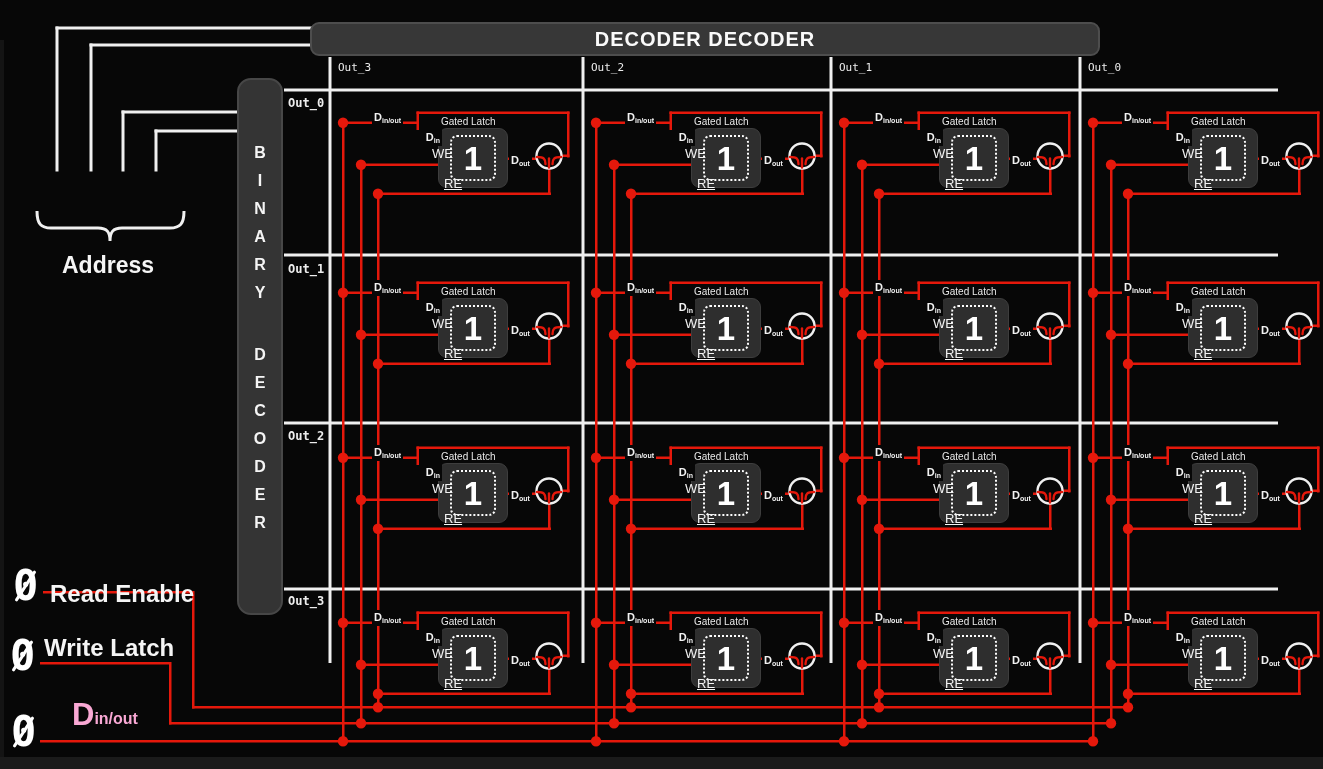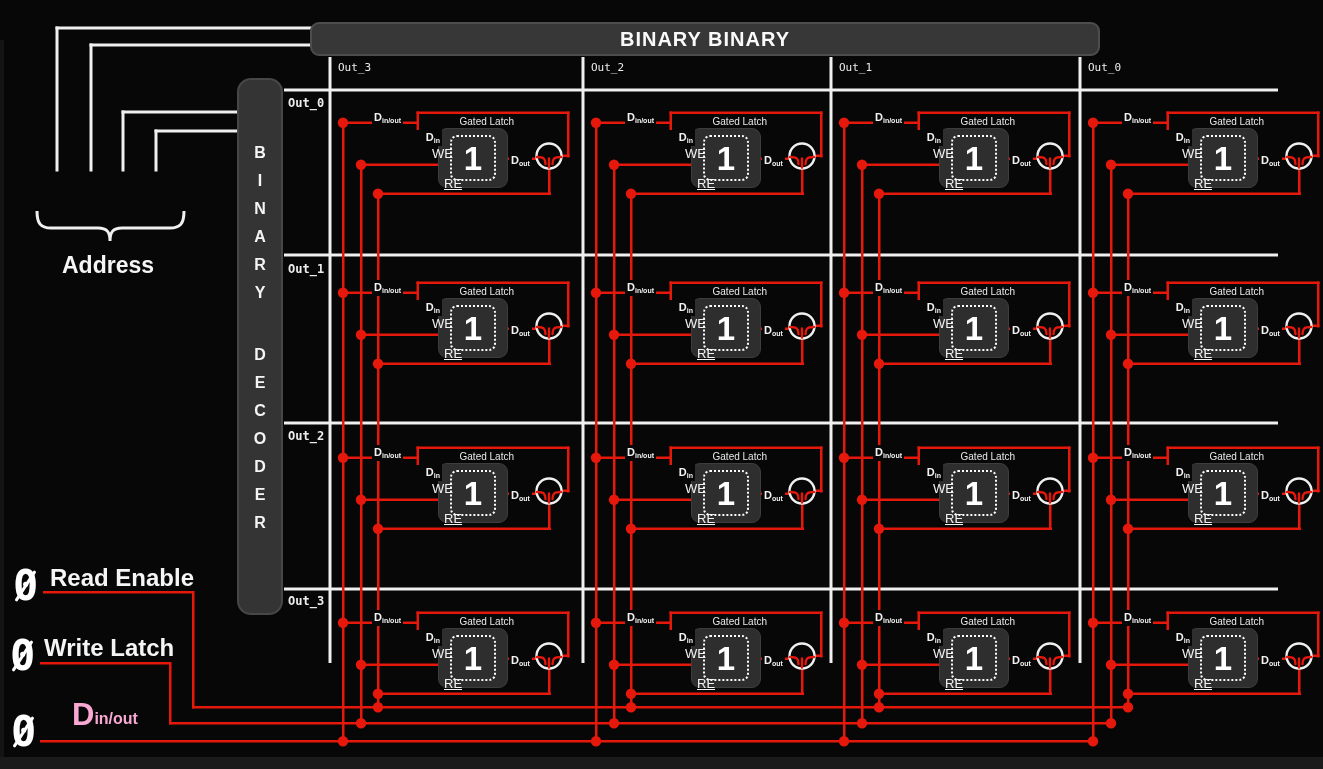--- a/index.html
+++ b/index.html
@@ -32,21 +32,21 @@
     font-family:"DejaVu Sans Mono",monospace;color:#ededed;z-index:2;position:absolute;
   }
   .col-head{font-size:11px;}
   .row-lab{font-size:12px;font-weight:bold;}
   
   .cell{position:absolute;width:246px;height:112px;z-index:2;}
   .cell .lbl{position:absolute;background:#070707;padding:0 2px;color:#f2f2f2;line-height:11px;}
   .dl{font-size:11px;font-weight:bold;}
   .cell sub{font-size:7px;font-weight:bold;vertical-align:-2px;}
   .c-dinout{left:42px;top:20px;}
-  .c-title{position:absolute;left:100px;top:26px;width:84px;text-align:right;
+  .c-title{position:absolute;left:111px;top:26px;width:84px;text-align:left;
     color:#e8e8e8;font-size:10px;}
   .c-box{position:absolute;left:108px;top:38px;width:68px;height:58px;background:#2e2e2e;
     border:1px solid #3d3d3d;border-radius:9px;display:flex;align-items:center;justify-content:center;}
   .c-inner{width:42px;height:42px;border:2px dotted #fdfdfd;border-radius:7px;
     display:flex;align-items:center;justify-content:center;}
   .c-val{color:#fff;font-size:33px;font-weight:600;line-height:33px;}
   .c-din{left:86px;top:40px;width:22px;text-align:right;}
   .c-we,.c-re{position:absolute;color:#f2f2f2;font-size:13px;margin-left:40px;}
   .c-we{left:62px;top:56px;}
   .c-re{left:74px;top:86px;text-decoration:underline;}
@@ -421,21 +421,21 @@
         <circle r="12.5" fill="#070707" stroke="#f0f0f0" stroke-width="2.4"></circle>
         <path d="M-12 1 C-5 1 -3.5 3 -3.5 8" fill="none" stroke="#e5180b" stroke-width="2.4" stroke-linecap="round"></path>
         <path d="M12 1 C5 1 3.5 3 3.5 8" fill="none" stroke="#e5180b" stroke-width="2.4" stroke-linecap="round"></path>
         <path d="M0 2.5 L0 11.5" fill="none" stroke="#e5180b" stroke-width="2.4" stroke-linecap="round"></path>
       </g>
     </svg>
 
   <div class="abs strip-left"></div>
   <div class="abs strip-bottom"></div>
 
-  <div class="abs top-bar">BINARY BINARY</div>
+  <div class="abs top-bar">DECODER DECODER</div>
 
   <div class="abs v-dec" id="v-dec">
       <span style="top: 64px;">B</span>
       <span style="top: 92px;">I</span>
       <span style="top: 120px;">N</span>
       <span style="top: 148px;">A</span>
       <span style="top: 176px;">R</span>
       <span style="top: 204px;">Y</span>
       <span style="top: 266px;">D</span>
       <span style="top: 294px;">E</span>
@@ -444,21 +444,21 @@
       <span style="top: 378px;">D</span>
       <span style="top: 406px;">E</span>
       <span style="top: 434px;">R</span>
     </div>
 
   <div class="address" style="left:62px;top:252px;">Address</div>
 
   <div class="zero" style="left:13px;top:565px;">
     <span>0</span><span class="slash"></span>
   </div>
-  <div class="ctl-lab" style="left:50px;top:564px;">Read Enable</div>
+  <div class="ctl-lab" style="left:50px;top:580px;">Read Enable</div>
 
   <div class="zero" style="left:10px;top:635px;">
     <span>0</span><span class="slash"></span>
   </div>
   <div class="ctl-lab" style="left:44px;top:634px;">Write Latch</div>
 
   <div class="zero" style="left:11px;top:711px;">
     <span>0</span><span class="slash"></span>
   </div>
   <div class="d-lab" style="left:72px;top:697px;">

